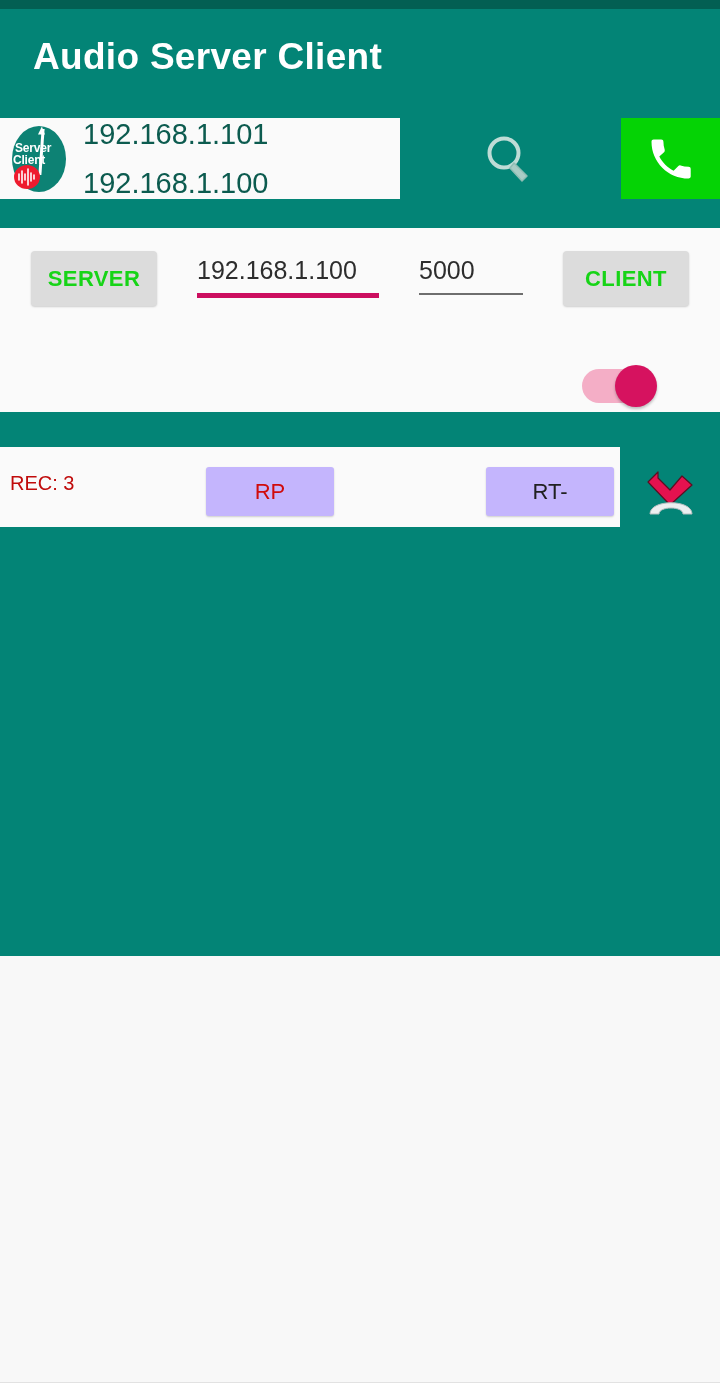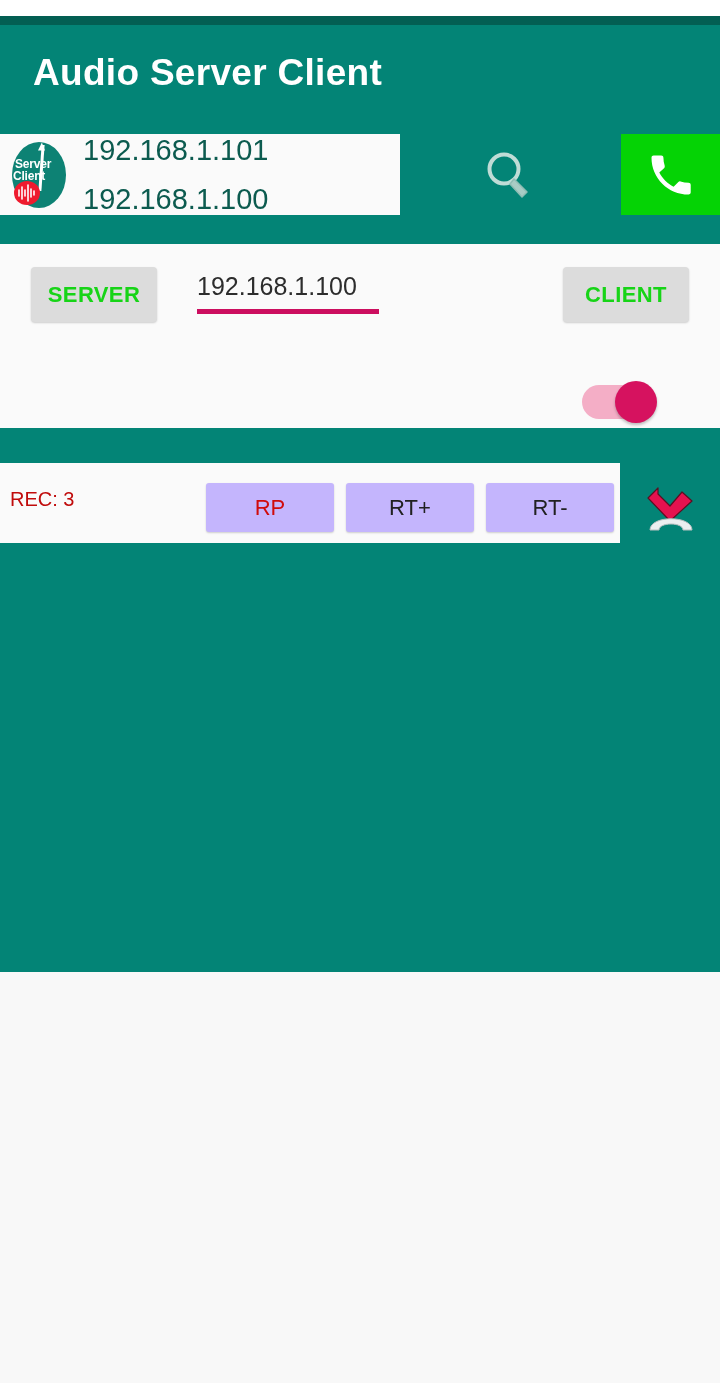--- a/index.html
+++ b/index.html
@@ -16,21 +16,20 @@
   }
 
   
   #app {
     position: absolute;
     left: 0; top: 0;
     width: 720px;
     height: 1150px;
     background: #f8f8f8;
     box-sizing: border-box;
-    margin-top: 16px;
   }
 
   
   .status-bar {
     position: absolute;
     left: 0; top: 0;
     width: 720px;
     height: 9px;
     background: #035f53;
   }
@@ -361,31 +360,31 @@
   <div class="control-panel">
     
     
     
   </div>
 
   <button class="mode-btn server">SERVER</button>
   <button class="mode-btn client">CLIENT</button>
 
   <input class="field ip" type="text" value="192.168.1.100" style="">
+  <input class="field port" type="text" value="5000" style="">
 
   <div class="toggle">
     <div class="toggle-track"></div>
     <div class="toggle-thumb"></div>
   </div>
 
   <div class="rec-panel">
     <div class="rec-label">REC: 3</div>
   </div>
   <button class="rec-btn rp">RP</button>
-  <button class="rec-btn rtplus">RT+</button>
   <button class="rec-btn rtminus">RT-</button>
 
   <div class="hangup-btn">
     <svg width="70" height="70" viewBox="0 0 70 70">
       <path d="M12 30 L22 20 L22 26 L34 38 L46 24 L56 33 L34 53 L12 30 Z" fill="#e5124f" stroke="#5a0f22" stroke-width="1.2" stroke-linejoin="round"></path>
       <path d="M14 62 C14 47 56 47 56 62 L47 62 C47 54 23 54 23 62 Z" fill="#eceff0" stroke="#b9bfc0" stroke-width="1"></path>
     </svg>
   </div>
 
   <div class="bottom-area"></div>

